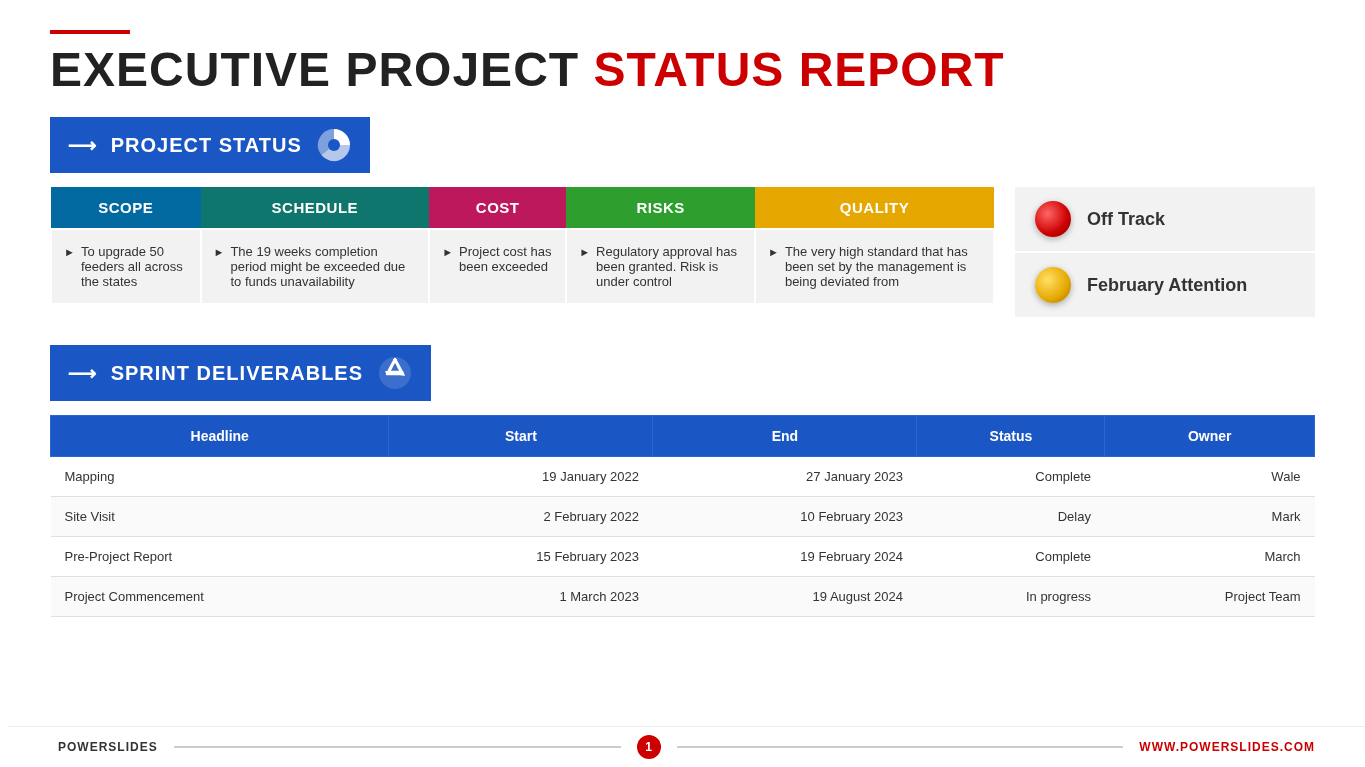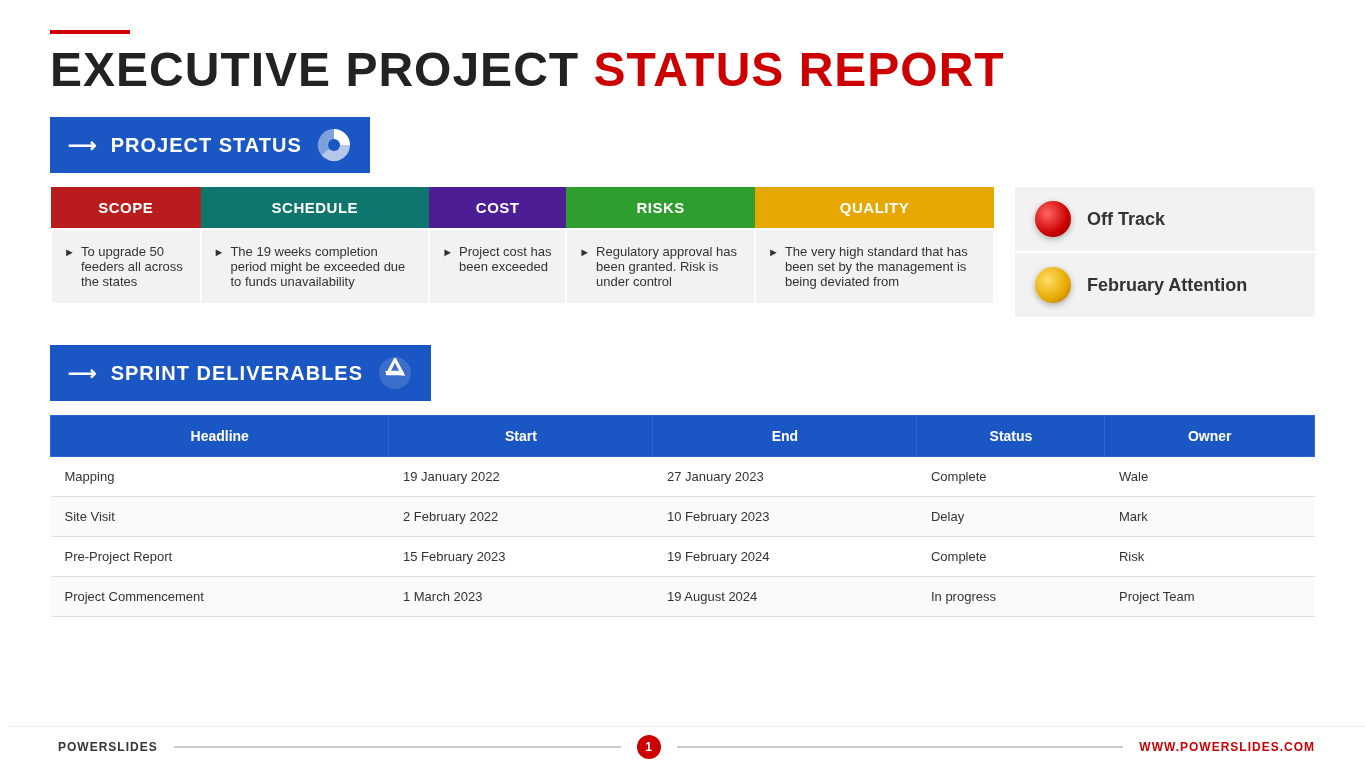--- a/index.html
+++ b/index.html
@@ -89,23 +89,23 @@
 
     .status-table th {
       padding: 12px 10px;
       font-size: 15px;
       font-weight: 800;
       color: #fff;
       text-align: center;
       letter-spacing: 0.5px;
     }
 
-    .status-table th.scope { background: #b91c1c; }
+    .status-table th.scope { background: #0369a1; }
     .status-table th.schedule { background: #0f766e; }
-    .status-table th.cost { background: #4c1d95; }
+    .status-table th.cost { background: #be185d; }
     .status-table th.risks { background: #2e9e2e; }
     .status-table th.quality { background: #e6a800; }
 
     .status-table td {
       padding: 14px 12px;
       font-size: 13px;
       color: #333;
       vertical-align: top;
       background: #f2f2f2;
       border: 2px solid #fff;
@@ -200,21 +200,21 @@
     }
 
     .sprint-table tbody tr:nth-child(even) {
       background: #fafafa;
     }
 
     .sprint-table tbody td {
       padding: 12px 14px;
       font-size: 13px;
       color: #333;
-      text-align: left;
+      text-align: right;
       border-bottom: 1px solid #e0e0e0;
     }
 
     .sprint-table tbody td:first-child {
       text-align: left;
     }
 
     
     .footer {
       position: absolute;
@@ -387,21 +387,21 @@
             <td>2 February 2022</td>
             <td>10 February 2023</td>
             <td>Delay</td>
             <td>Mark</td>
           </tr>
           <tr>
             <td>Pre-Project Report</td>
             <td>15 February 2023</td>
             <td>19 February 2024</td>
             <td>Complete</td>
-            <td>Risk</td>
+            <td>March</td>
           </tr>
           <tr>
             <td>Project Commencement</td>
             <td>1 March 2023</td>
             <td>19 August 2024</td>
             <td>In progress</td>
             <td>Project Team</td>
           </tr>
         </tbody>
     </table>

